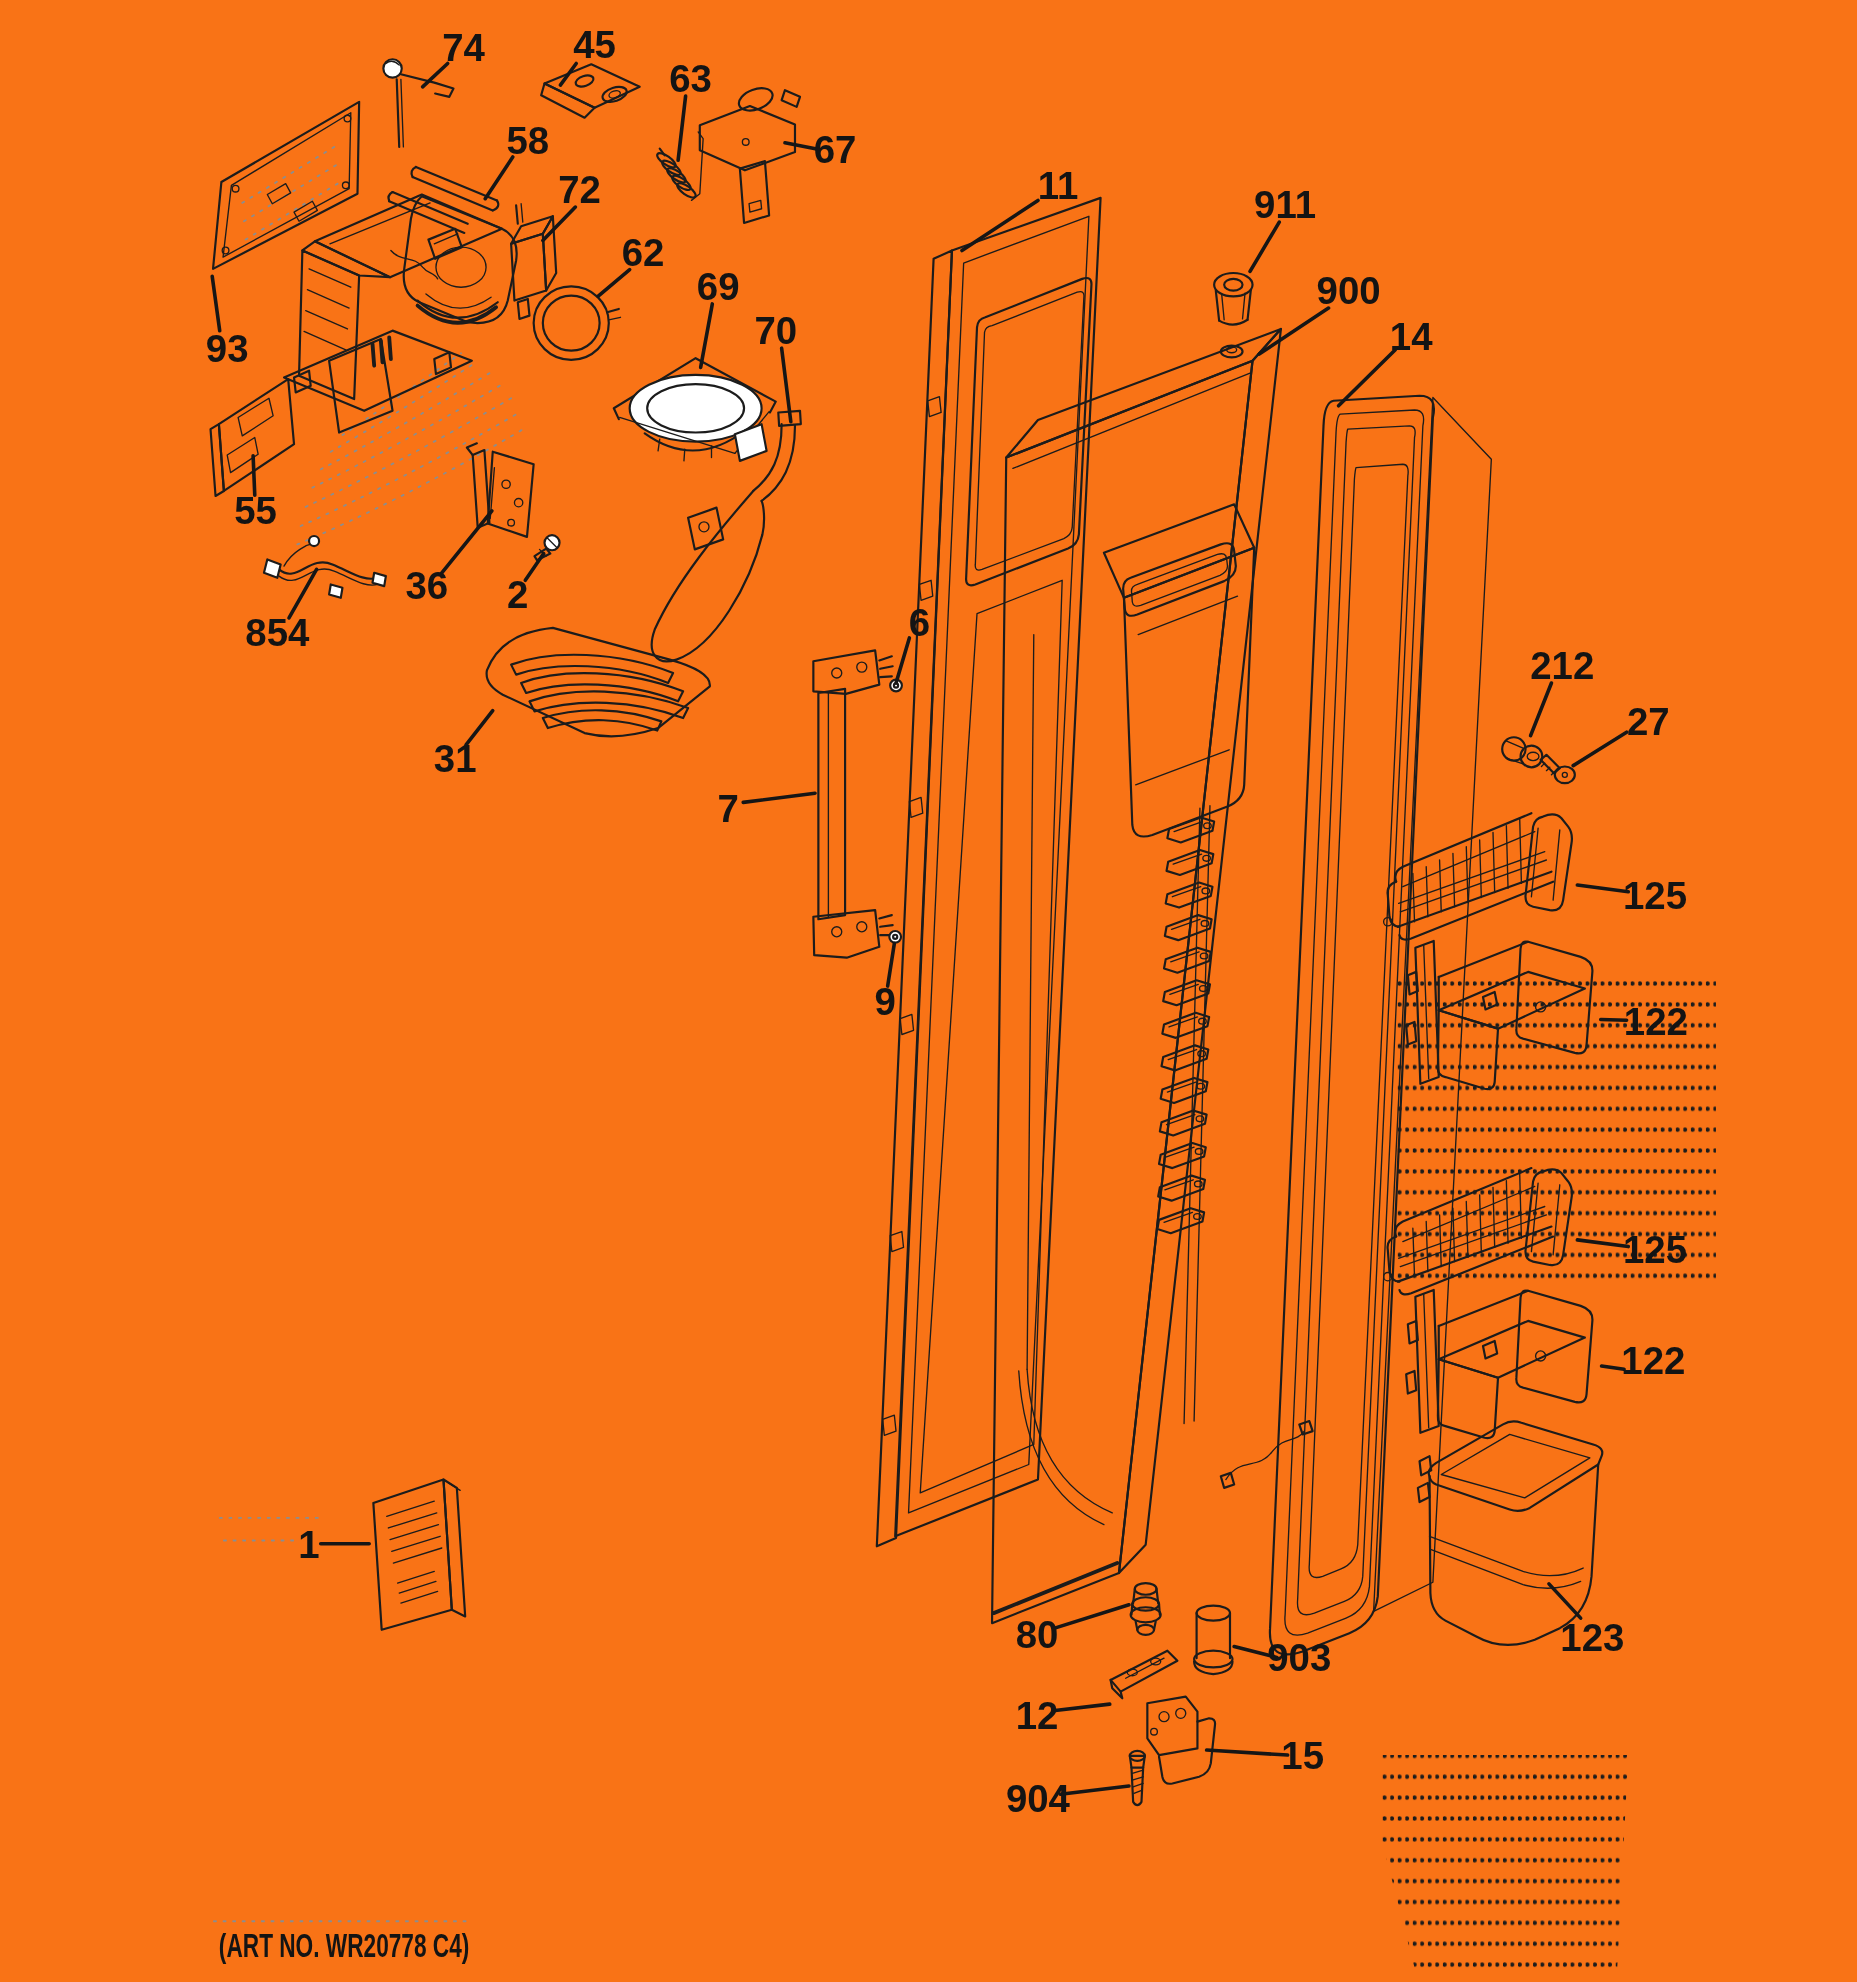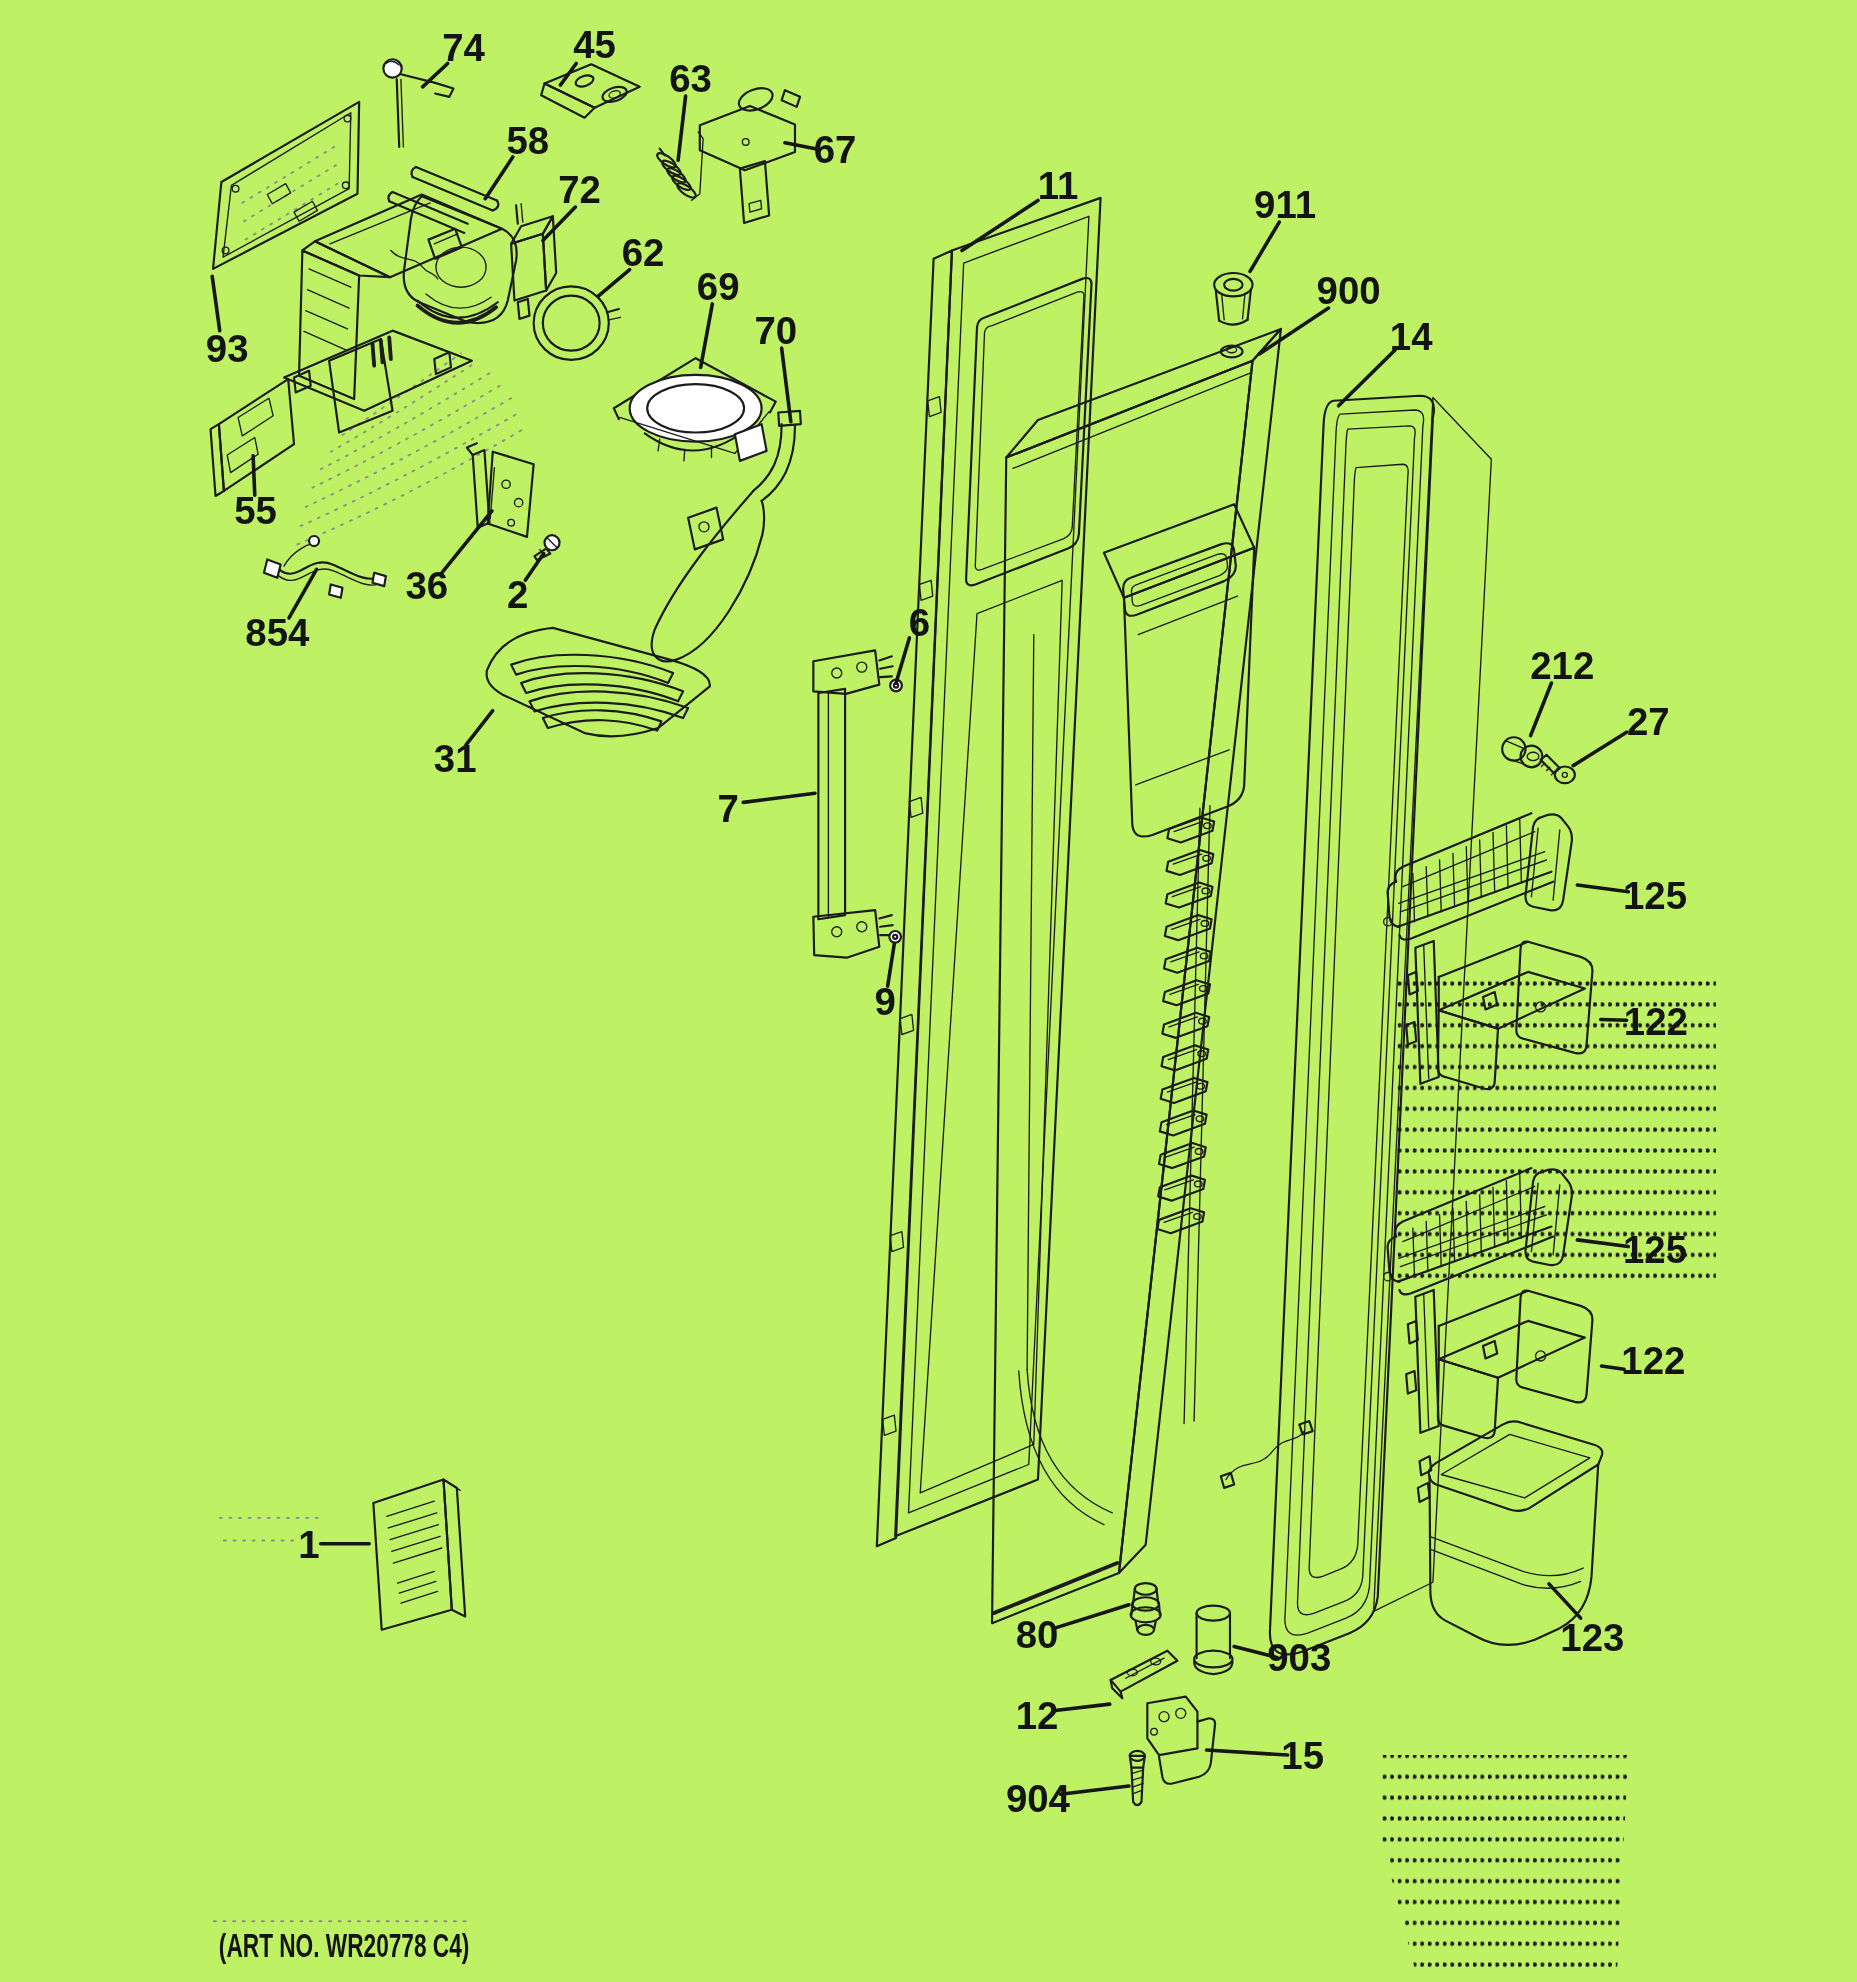--- a/index.html
+++ b/index.html
@@ -1,16 +1,16 @@
 <!DOCTYPE html>
 <html style="font-size:13.4px"><head>
 <meta charset="utf-8">
 <style>
   html,body{margin:0;padding:0;background:#fff;}
-  .stage{position:relative;width:1858px;height:1983px;background:#bef264;overflow:hidden;
+  .stage{position:relative;width:1858px;height:1983px;background:#f97316;overflow:hidden;
          font-family:"Liberation Sans","DejaVu Sans",sans-serif;}
   .stage svg{position:absolute;left:0;top:0;}
   svg path,svg line,svg polyline,svg polygon,svg rect,svg circle,svg ellipse{
     stroke:#1c1c1c;stroke-width:2.6;fill:none;stroke-linecap:round;stroke-linejoin:round;}
   svg .w{fill:#ffffff;}
   svg .thin{stroke-width:1.6;}
   svg .hv{stroke-width:4.6;}
   svg .dotfill{fill:url(#dots);stroke:none;}
   svg .dash{stroke:#8d8d8d;stroke-width:2.2;stroke-dasharray:2.5 9;fill:none;}
   svg .lead{stroke:#161616;stroke-width:4.3;fill:none;}

